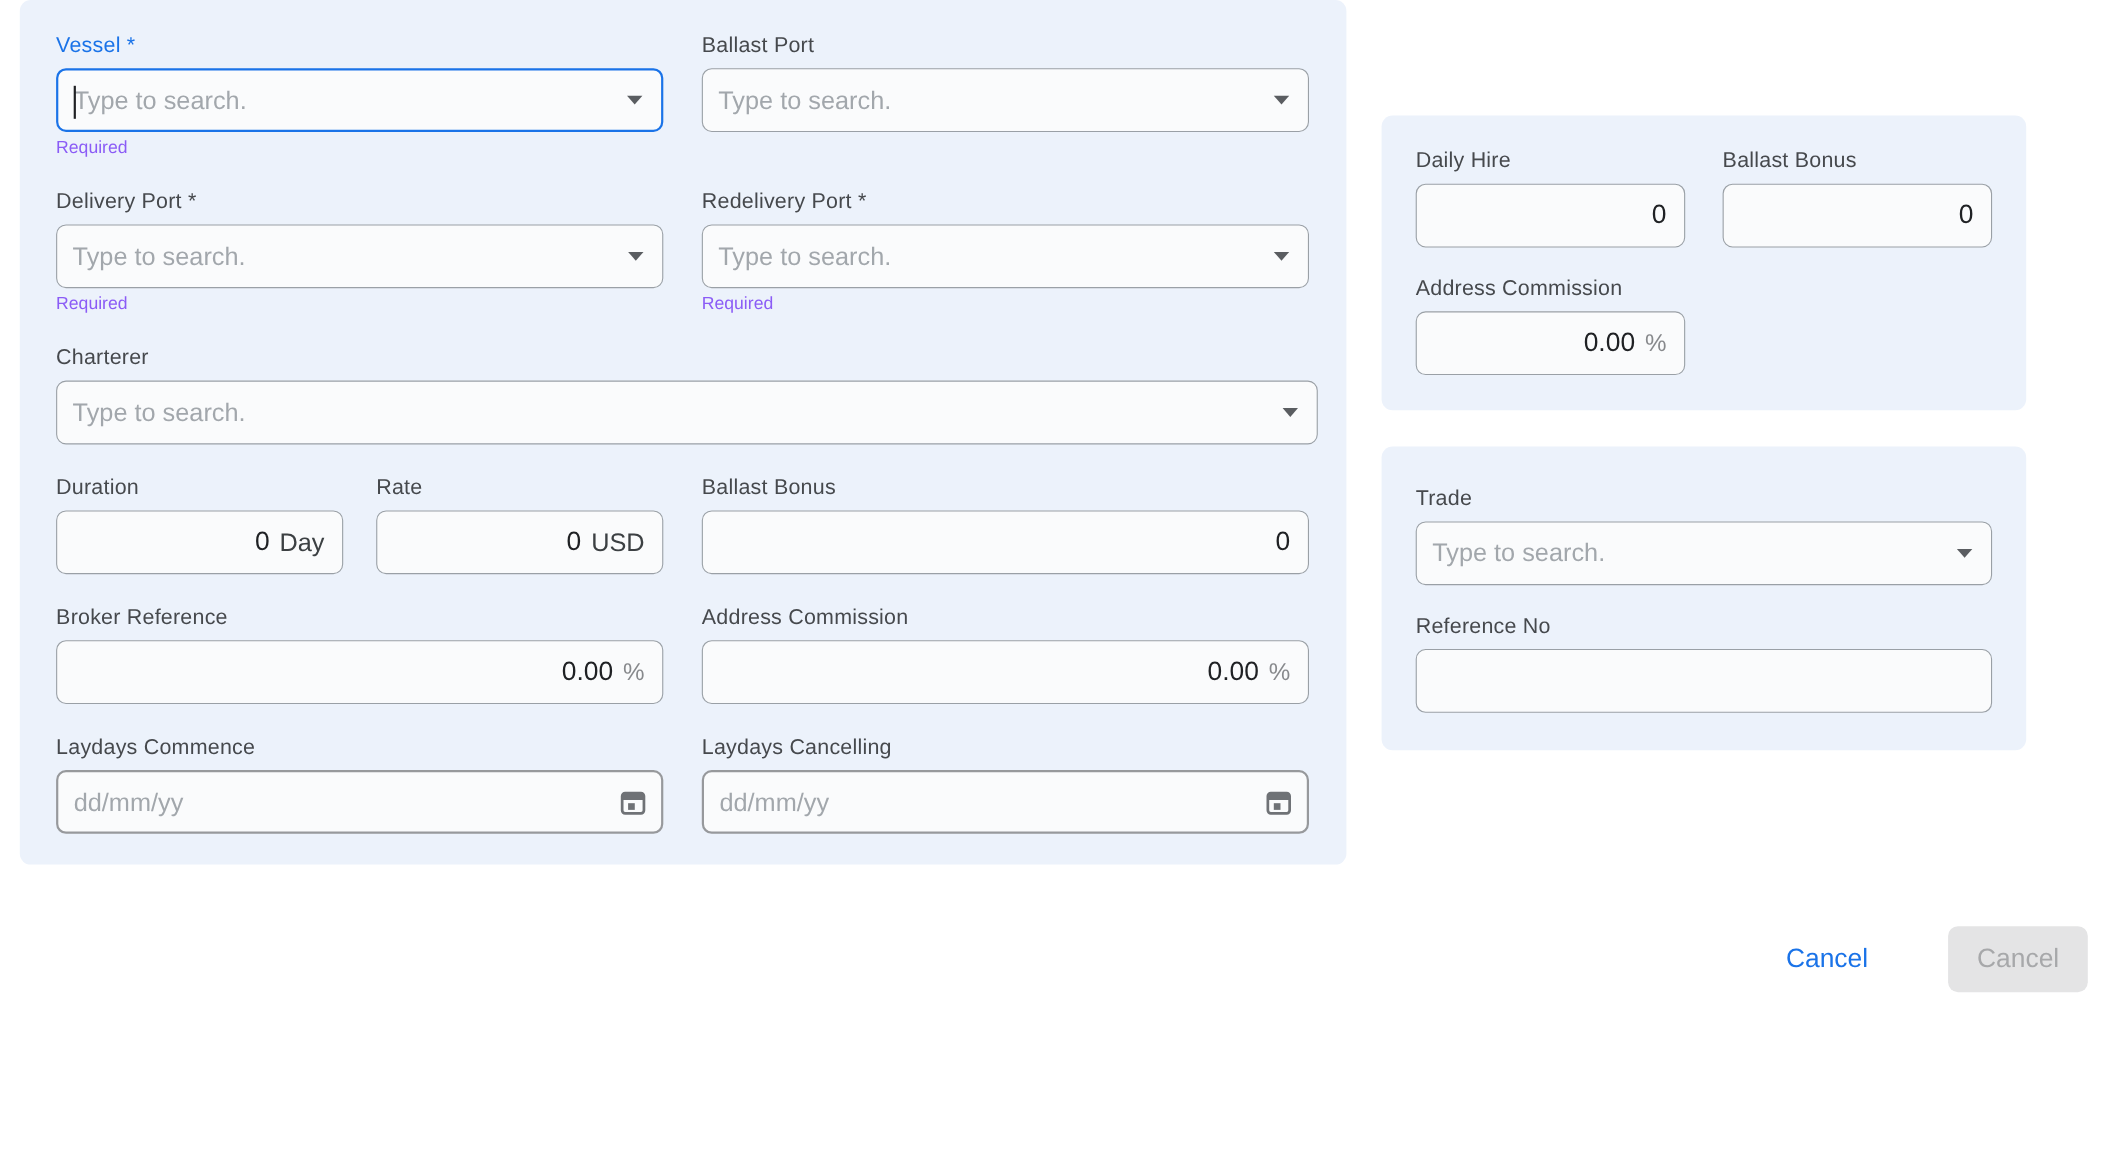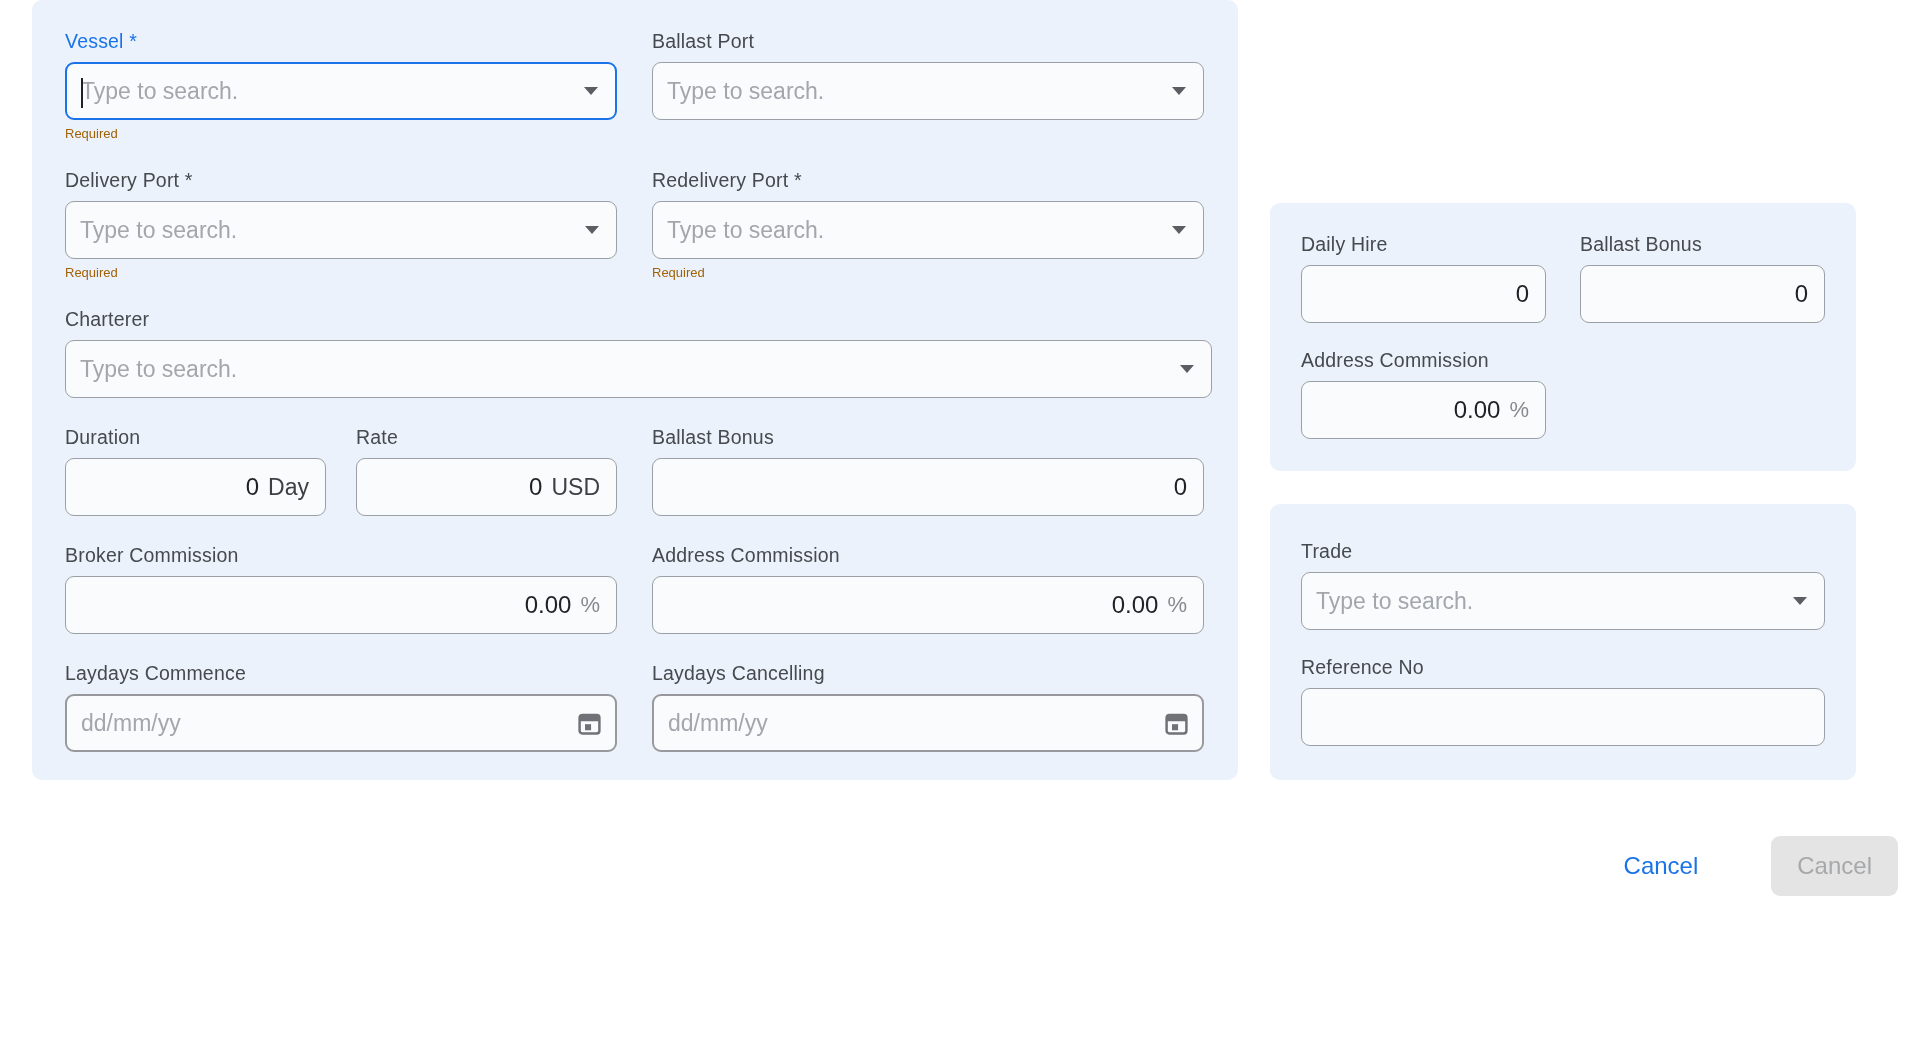--- a/index.html
+++ b/index.html
@@ -9,40 +9,40 @@
   .page { position: relative; width: 1912px; height: 1062px; }
 
   
   .header { display: flex; align-items: flex-start; justify-content: space-between;
     padding: 24px 28px 0 44px; height: 84px; }
   .title { font-size: 33px; font-weight: 500; letter-spacing: .2px; color: #202124; }
   .close-btn { background: none; border: none; cursor: pointer; margin-top: 2px;
     font-size: 32px; line-height: 1; color: #5f6368; font-family: "DejaVu Sans", sans-serif; }
 
   
-  .main { display: flex; gap: 32px; margin-left: 32px; align-items: flex-end; }
+  .main { display: flex; gap: 32px; margin-left: 18px; align-items: center; }
   .panel { background: #ecf2fb; border-radius: 10px; }
   .panel-left { width: 1206px; padding: 30px 26px 28px 33px; }
   .right-col { width: 586px; display: flex; flex-direction: column; gap: 33px; }
   .panel-tci { width: 586px; padding: 30px 31px 32px 31px; }
   .panel-trade { width: 586px; padding: 36px 31px 34px 31px; }
 
   
   .row { display: flex; gap: 35px; margin-bottom: 28px; align-items: flex-start; }
   .row:last-child { margin-bottom: 0; }
   .field { display: flex; flex-direction: column; }
   .w-full { width: 1147px; }
   .w-half { width: 552px; }
   .w-third { width: 261px; }
   .w-sm { width: 245px; }
   .w-rt { width: 524px; }
 
   .lbl { font-size: 19.5px; color: #46494d; margin-bottom: 9px; letter-spacing: .2px; }
   .lbl.accent { color: #1a73e8; }
-  .hint { font-size: 13px; color: #a16207; margin-top: 6px; }
+  .hint { font-size: 16px; color: #8b5cf6; margin-top: 6px; }
 
   .inputbox { position: relative; display: flex; align-items: center; height: 58px;
     background: #fafbfc; border: 1.5px solid #9aa0a6; border-radius: 9px; }
   .inputbox.focused { border: 2px solid #1a73e8; }
   .inputbox.dateinput { border: 2px solid #97999c; }
   .inputbox input { flex: 1; min-width: 0; height: 100%; border: none; outline: none;
     background: transparent; font-family: "Liberation Sans", sans-serif;
     font-size: 23px; color: #8b5cf6; padding: 0 14px; }
   .inputbox input::placeholder { color: #a2a7ac; opacity: 1; }
 
@@ -150,21 +150,21 @@
         <div class="field w-half" style="margin-left:5px;">
           <span class="lbl">Ballast Bonus</span>
           <div class="inputbox numbox">
             <span class="numval">0</span>
           </div>
         </div>
       </div>
 
       <div class="row">
         <div class="field w-half">
-          <span class="lbl">Broker Commission</span>
+          <span class="lbl">Broker Reference</span>
           <div class="inputbox numbox">
             <span class="numval">0.00</span>
             <span class="numsfx pct">%</span>
           </div>
         </div>
         <div class="field w-half">
           <span class="lbl">Address Commission</span>
           <div class="inputbox numbox">
             <span class="numval">0.00</span>
             <span class="numsfx pct">%</span>

